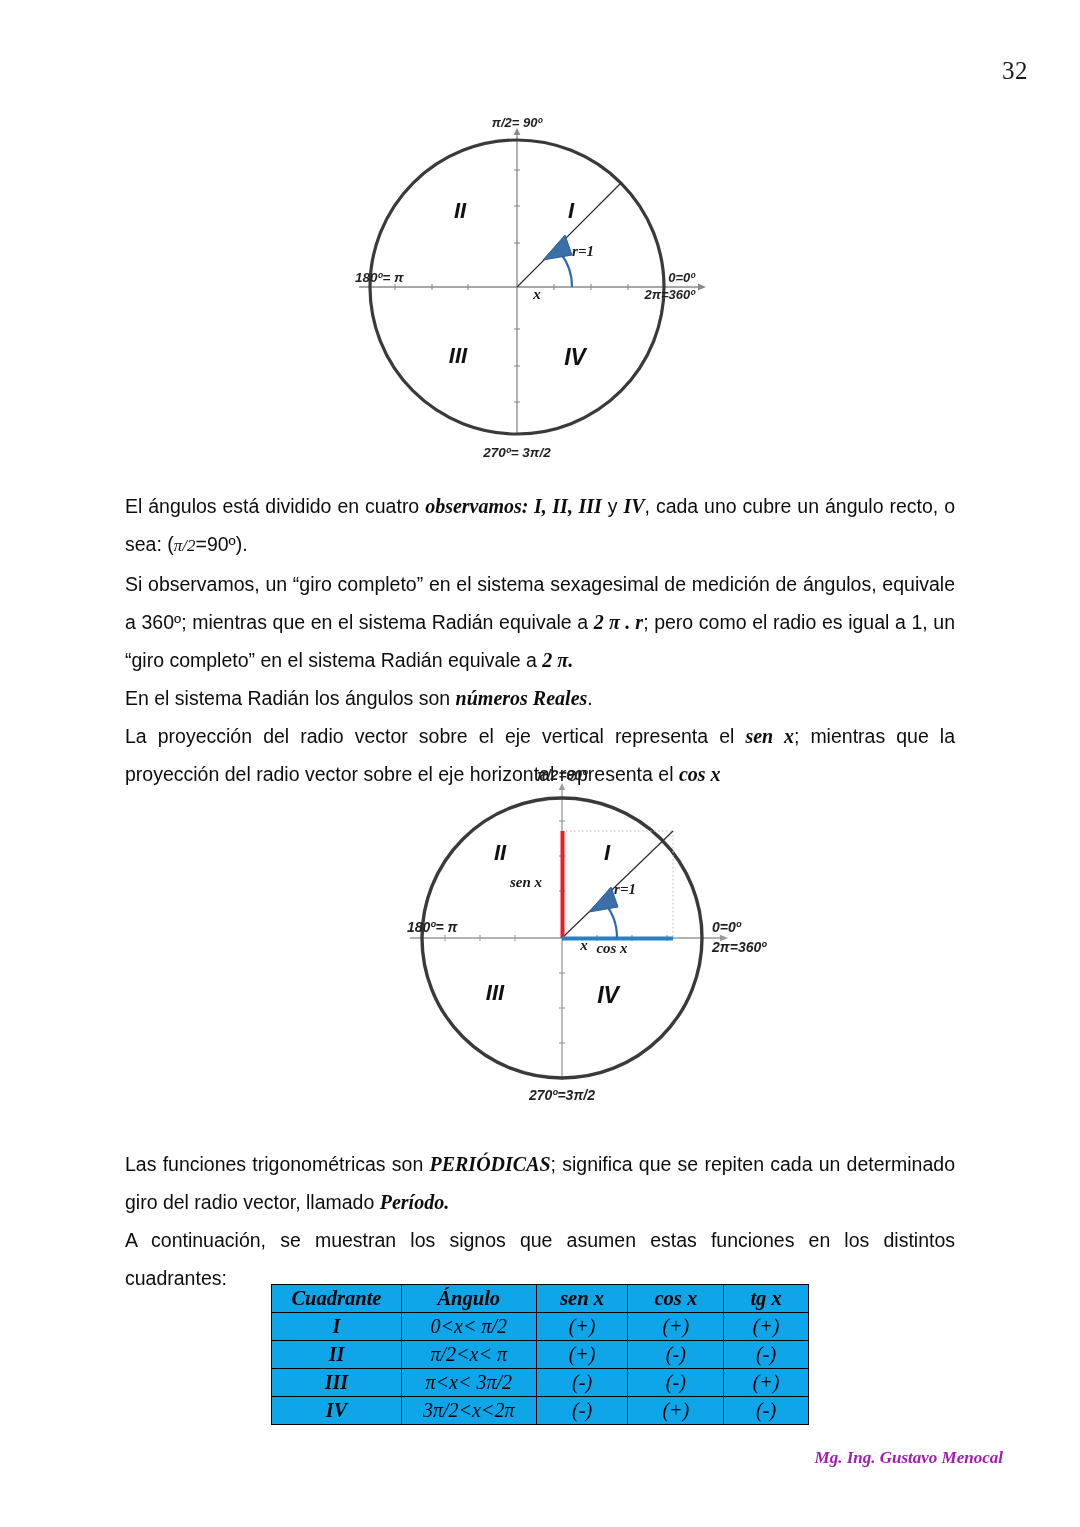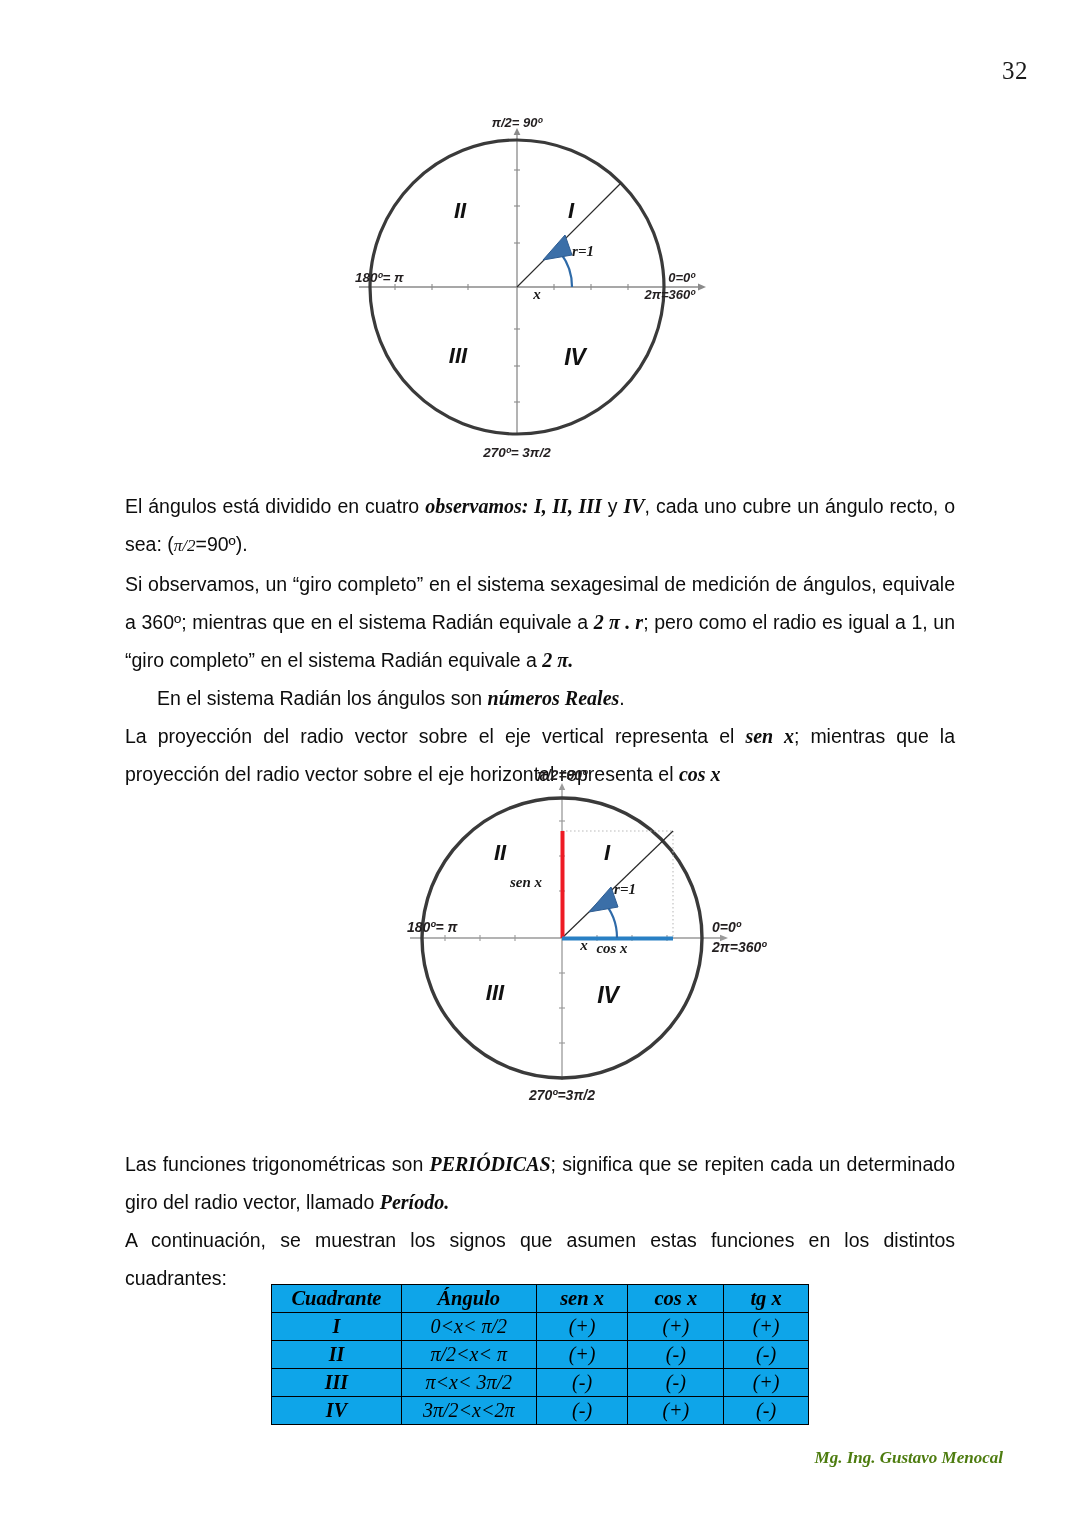--- a/index.html
+++ b/index.html
@@ -81,21 +81,20 @@
     color: #0d0d0d;
     text-align: justify;
   }
   .body-text p {
     margin: 0;
     text-align: justify;
     text-justify: inter-word;
   }
   .body-text p.last-line {
     text-align: left;
-    margin-left: 32px;
   }
   .it-ser {
     font-family: "Liberation Serif", serif;
     font-style: italic;
     font-weight: bold;
     font-size: 20px;
   }
   .it-ser-light {
     font-family: "Liberation Serif", serif;
     font-style: italic;
@@ -143,21 +142,21 @@
 
   
   .footer {
     position: absolute;
     right: 120px;
     top: 1448px;
     font-family: "Liberation Serif", serif;
     font-style: italic;
     font-weight: bold;
     font-size: 17px;
-    color: #4d7c0f;
+    color: #a21caf;
   }
 </style>
 </head>
 <body>
 
 <div class="page">
 
   <div class="page-number">32</div>
 
   <div class="figure" id="figure-unit-circle-basic">

